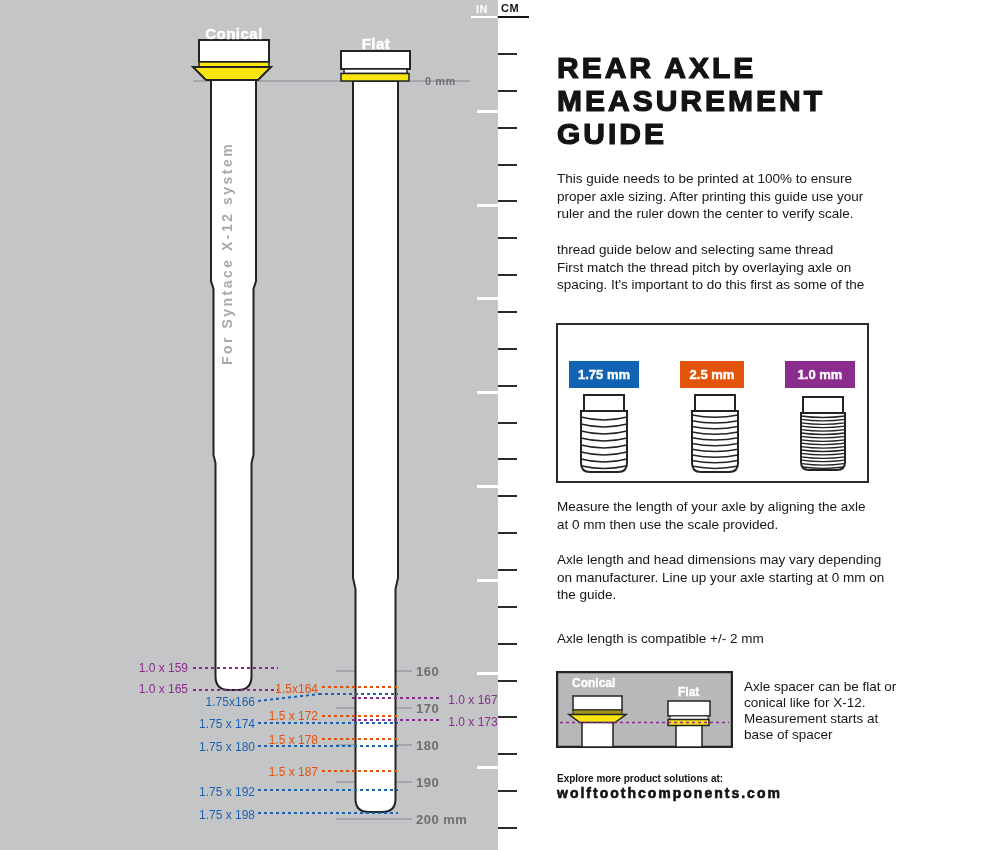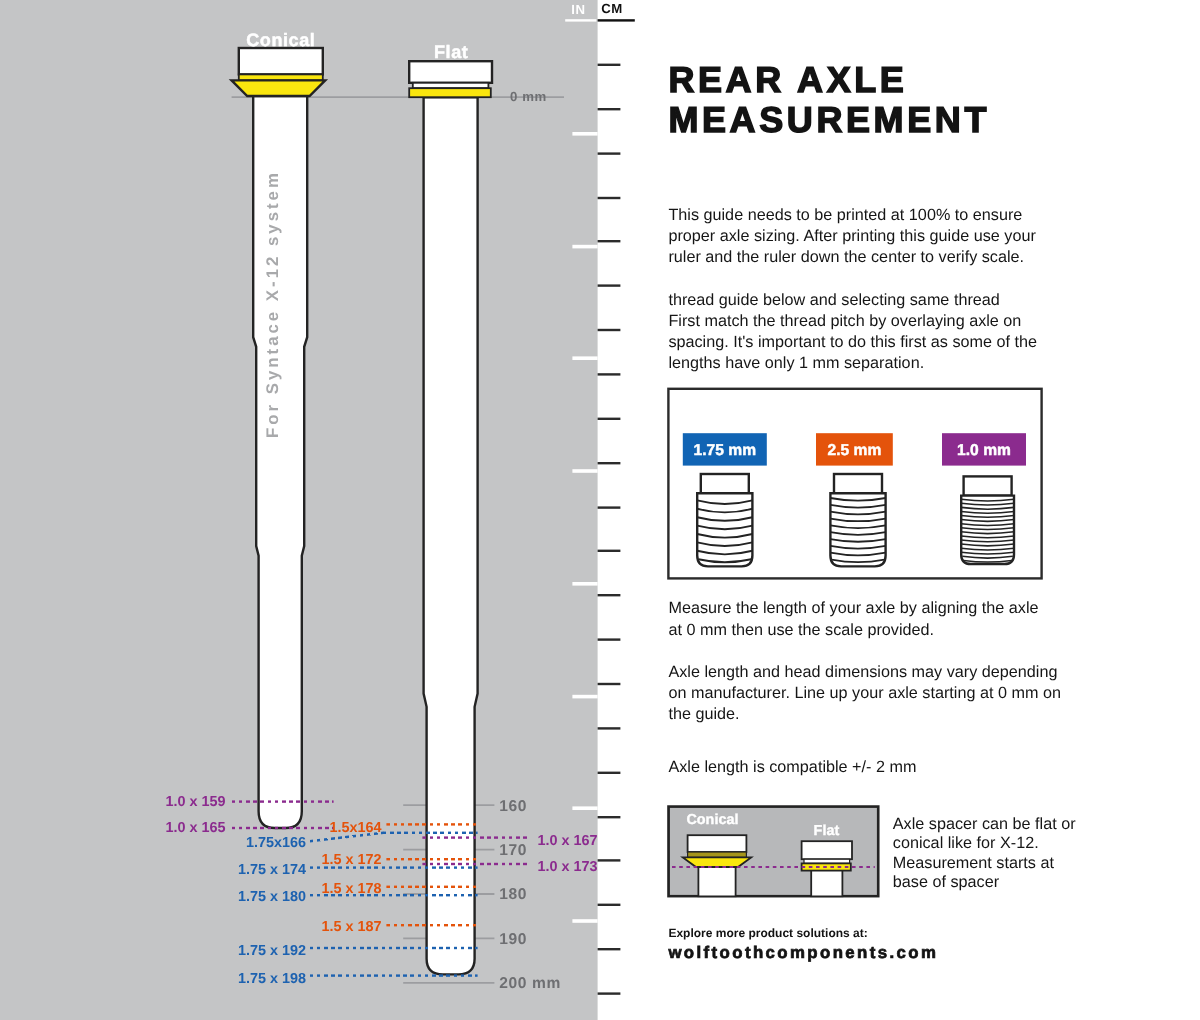--- a/index.html
+++ b/index.html
@@ -10,21 +10,21 @@
   .left-panel{position:absolute;left:0;top:0;width:498px;height:850px;background:#c4c5c6;}
   .axle-label{position:absolute;color:#fff;font-weight:bold;font-size:15px;letter-spacing:.5px;
               text-align:center;-webkit-text-stroke:.4px #fff;}
   .shaft-text{position:absolute;left:219px;top:133px;height:232px;width:28px;
               writing-mode:vertical-rl;transform:rotate(180deg);
               color:#a8a9ab;font-weight:bold;font-size:14px;letter-spacing:2.5px;white-space:nowrap;}
   .zero-label,.scale-label{position:absolute;transform:translateY(-50%);color:#6e6f72;font-weight:bold;}
   .zero-label{font-size:11px;letter-spacing:.5px;}
   .scale-label{font-size:13px;letter-spacing:.5px;}
   
-  .mlabel{position:absolute;font-size:12px;font-weight:bold;transform:translateY(-50%);
+  .mlabel{position:absolute;font-size:12px;font-weight:normal;transform:translateY(-50%);
           text-align:right;white-space:nowrap;}
   .mlabel.alignleft{text-align:center;}
   .c-purple{color:#8b2b8e;} .c-orange{color:#e4530b;} .c-blue{color:#1d62b0;}
   .dash{position:absolute;height:2px;transform:translateY(-50%);}
   .dash.purple{background:repeating-linear-gradient(90deg,#8b2b8e 0 3px,transparent 3px 6px);}
   .dash.orange{background:repeating-linear-gradient(90deg,#e4530b 0 3px,transparent 3px 6px);}
   .dash.blue{background:repeating-linear-gradient(90deg,#1d62b0 0 3px,transparent 3px 6px);}
   
   .tick-in{position:absolute;left:477px;width:21px;height:3px;background:#ffffff;}
   .tick-cm{position:absolute;left:498px;width:19px;height:2px;background:#2b2b2b;}
@@ -134,33 +134,33 @@
       <div class="tick-in" style="top: 672.2px;"></div>
       <div class="tick-in" style="top: 765.9px;"></div>
     </div>
 
   <div class="ruler-label" style="position:absolute;left:501px;top:2px;color:#111">CM</div>
   <div class="ruler-underline" style="position:absolute;left:498px;width:31px;background:#111"></div>
 
   <div class="title">
     <div>REAR AXLE</div>
     <div>MEASUREMENT</div>
+    <div>GUIDE</div>
   </div>
 
   <div class="para" style="top:170px">
     <div>This guide needs to be printed at 100% to ensure</div>
     <div>proper axle sizing. After printing this guide use your</div>
     <div>ruler and the ruler down the center to verify scale.</div>
   </div>
 
   <div class="para" style="top:241px">
     <div>thread guide below and selecting same thread</div>
     <div>First match the thread pitch by overlaying axle on</div>
     <div>spacing. It's important to do this first as some of the</div>
-    <div>lengths have only 1 mm separation.</div>
   </div>
 
   <div class="threadbox">
     <div class="chip" style="left:11px;width:70px;background:#1164b4">1.75 mm</div>
     <div class="chip" style="left:122px;width:64px;background:#e4530b">2.5 mm</div>
     <div class="chip" style="left:227px;width:70px;background:#8b2b8e">1.0 mm</div>
 
     <svg class="abs" style="left:18px;top:68px" width="56" height="82" viewBox="0 0 56 82">
       <rect x="8" y="2" width="40" height="16" fill="#fff" stroke="#232323" stroke-width="2"></rect>
       <path d="M5 18 L51 18 L51 70 Q51 79 42 79 L14 79 Q5 79 5 70 Z" fill="#fff" stroke="#232323" stroke-width="2"></path>

